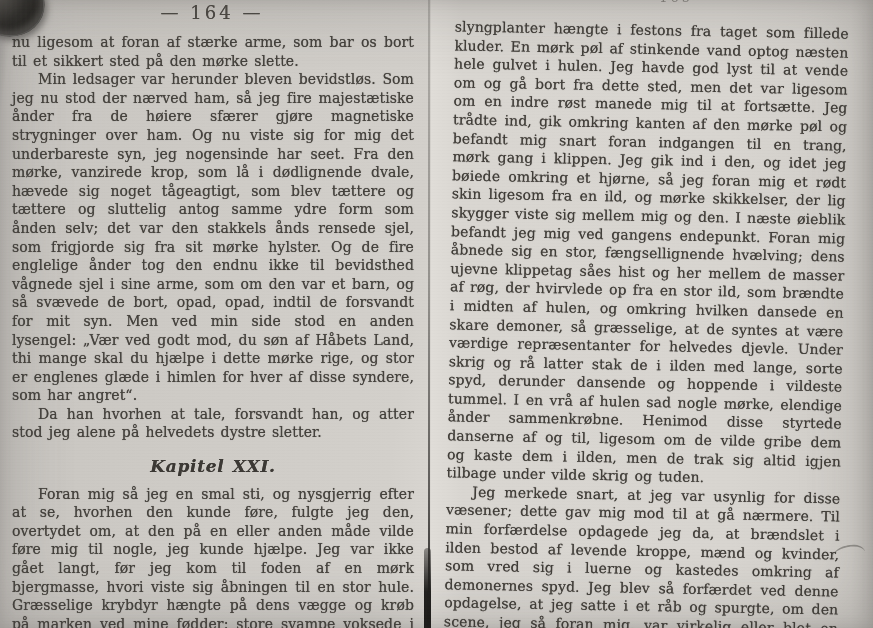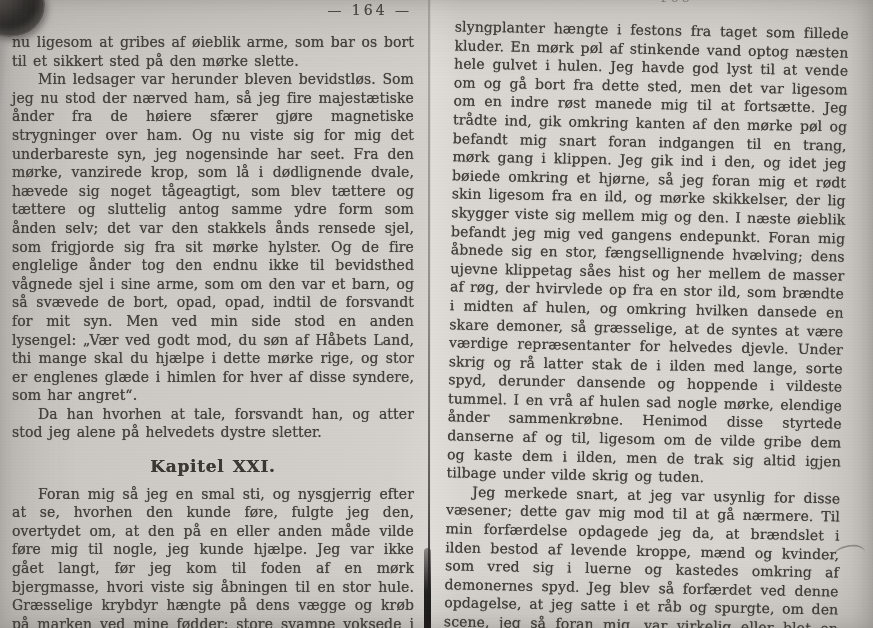--- a/index.html
+++ b/index.html
@@ -43,52 +43,52 @@
     border:2px solid rgba(158,156,152,.45);
     box-shadow:2px 3px 7px rgba(42,40,38,.55), inset -3px -4px 6px rgba(182,180,176,.30);
   }
   .ink-smudge {
     position:absolute; left:831px; top:545px; width:34px; height:10px;
     border-top:2px solid rgba(84,82,78,.50);
     border-radius:60% 40% 0 0 / 100% 80% 0 0;
     transform:rotate(-7deg);
   }
   .pagenum-left {
-    position:absolute; top:2px; left:12px; width:400px; text-align:right;
-    font-size:14px; letter-spacing:3px; color:#4c4944;
+    position:absolute; top:2px; left:12px; width:400px; text-align:center;
+    font-size:18px; letter-spacing:3px; color:#4c4944;
     text-shadow:0 0 .6px rgba(76,73,68,.8);
   }
   .pagenum-right {
     position:absolute; top:-10px; left:205px;
     font-size:13px; letter-spacing:3px; color:rgba(74,71,66,.55);
   }
   .textblock {
     position:absolute; color:#45423d; font-size:14px; line-height:18.6px;
     text-align:justify; word-spacing:1.6px; letter-spacing:.1px;
     text-shadow:0 0 .7px rgba(69,66,61,.85);
   }
   .page-left  .textblock { left:12px; top:33px; width:402px; }
   .page-right .textblock { left:24px; top:21px; width:394px; color:#403d38;
     transform:rotate(1.05deg); transform-origin:50% 0; }
   .textblock p { margin:0; }
   .textblock p.indent { text-indent:26px; }
   .chapter-heading {
     text-align:center; font-weight:bold; font-size:17px; letter-spacing:.7px;
-    margin:15px 0 9px; color:#3b3834; text-shadow:0 0 .6px rgba(59,56,52,.9);
+    margin:15px 0 9px; color:#3b3834; text-shadow:0 0 .6px rgba(59,56,52,.9);font-style:italic;
   }
 </style>
 </head>
 <body>
 
 <div class="photo">
 
   <div class="page page-left">
     <div class="pagenum-left">— 164 —</div>
     <div class="textblock">
-      <p>nu ligesom at gribes af øieblik arme, som bar os bort til et sikkert sted på den mørke slette.</p>
+      <p>nu ligesom at foran af stærke arme, som bar os bort til et sikkert sted på den mørke slette.</p>
       <p class="indent">Min ledsager var herunder bleven bevidstløs.  Som jeg nu stod der nærved ham, så jeg fire majestætiske ånder fra de høiere sfærer gjøre magnetiske strygninger over ham.  Og nu viste sig for mig det underbareste syn, jeg nogensinde har seet.  Fra den mørke, vanzirede krop, som lå i dødlignende dvale, hævede sig noget tågeagtigt, som blev tættere og tættere og sluttelig antog samme ydre form som ånden selv; det var den stakkels ånds rensede sjel, som frigjorde sig fra sit mørke hylster.  Og de fire englelige ånder tog den endnu ikke til bevidsthed vågnede sjel i sine arme, som om den var et barn, og så svævede de bort, opad, opad, indtil de forsvandt for mit syn.  Men ved min side stod en anden lysengel: „Vær ved godt mod, du søn af Håbets Land, thi mange skal du hjælpe i dette mørke rige, og stor er englenes glæde i himlen for hver af disse syndere, som har angret“.</p>
       <p class="indent">Da han hvorhen at tale, forsvandt han, og atter stod jeg alene på helvedets dystre sletter.</p>
       <h2 class="chapter-heading">Kapitel XXI.</h2>
       <p class="indent">Foran mig så jeg en smal sti, og nysgjerrig efter at se, hvorhen den kunde føre, fulgte jeg den, overtydet om, at den på en eller anden måde vilde føre mig til nogle, jeg kunde hjælpe.  Jeg var ikke gået langt, før jeg kom til foden af en mørk bjergmasse, hvori viste sig åbningen til en stor hule.  Græsselige krybdyr hængte på dens vægge og krøb på marken ved mine fødder; store svampe voksede i kløfterne og et slags slimede</p>
     </div>
   </div>
 
   <div class="page page-right">
     <div class="pagenum-right">— 165 —</div>
     <div class="textblock">

